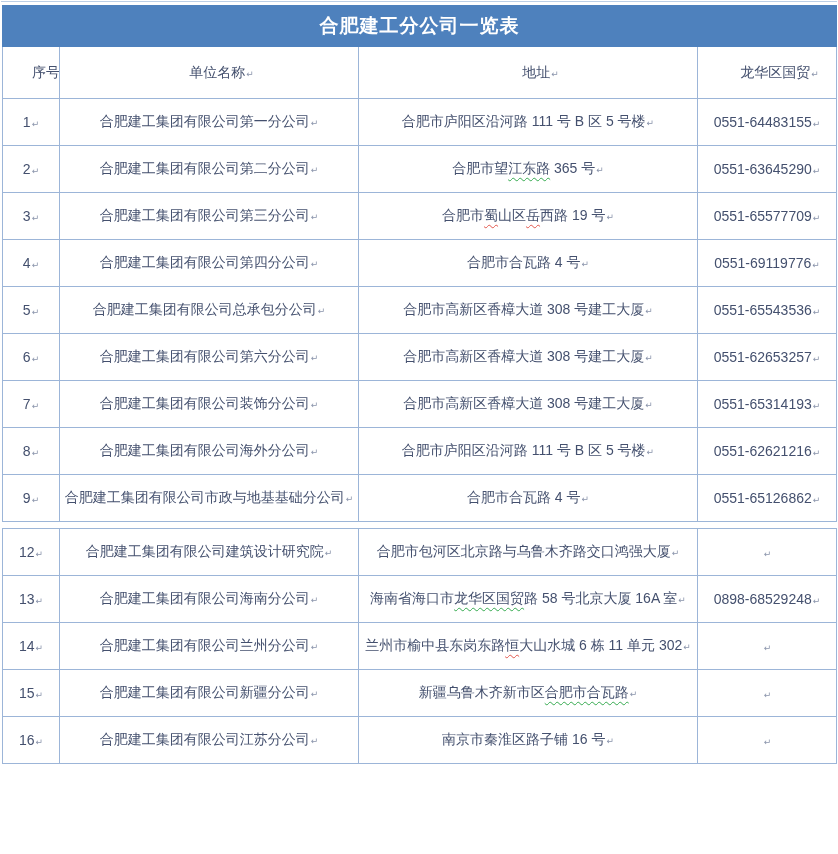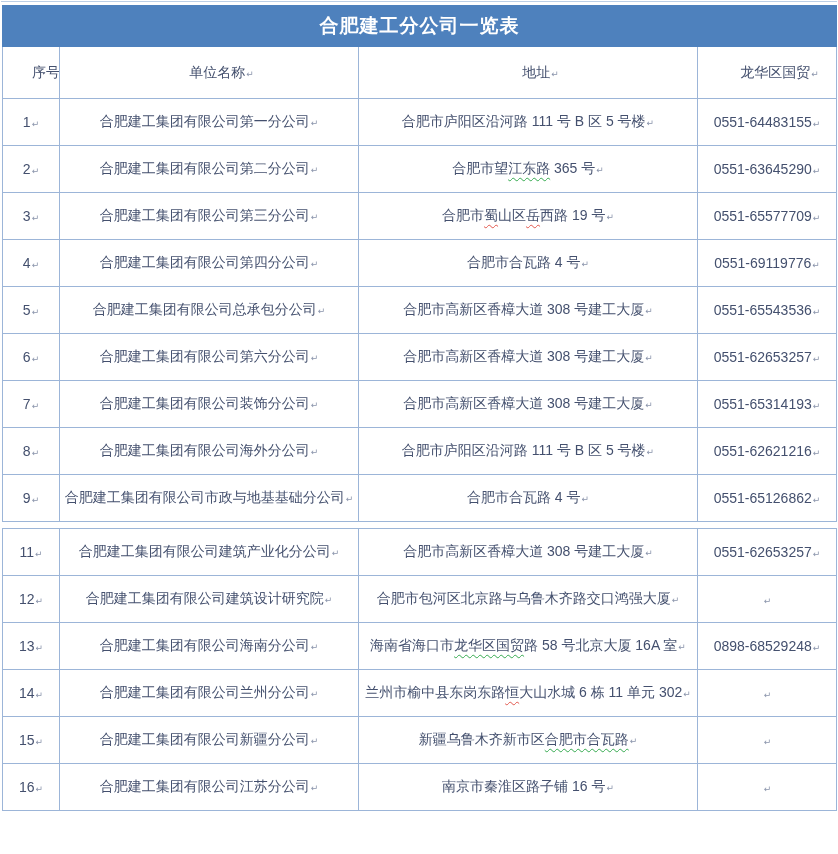--- a/index.html
+++ b/index.html
@@ -125,26 +125,20 @@
 
   <table class="doc">
     <colgroup>
       <col style="width:57px">
         <col style="width:299px">
         <col style="width:339px">
         <col style="width:139px">
     </colgroup>
     <tbody>
         <tr class="data-row">
-          <td>11<span class="pilcrow">↵</span></td>
-          <td>合肥建工集团有限公司建筑产业化分公司<span class="pilcrow">↵</span></td>
-          <td>合肥市高新区香樟大道 308 号建工大厦<span class="pilcrow">↵</span></td>
-          <td>0551-62653257<span class="pilcrow">↵</span></td>
-        </tr>
-        <tr class="data-row">
           <td>12<span class="pilcrow">↵</span></td>
           <td>合肥建工集团有限公司建筑设计研究院<span class="pilcrow">↵</span></td>
           <td>合肥市包河区北京路与乌鲁木齐路交口鸿强大厦<span class="pilcrow">↵</span></td>
           <td><span class="pilcrow">↵</span></td>
         </tr>
         <tr class="data-row">
           <td>13<span class="pilcrow">↵</span></td>
           <td>合肥建工集团有限公司海南分公司<span class="pilcrow">↵</span></td>
           <td>海南省海口市<span class="spell-green">龙华区国贸</span>路 58 号北京大厦 16A 室<span class="pilcrow">↵</span></td>
           <td>0898-68529248<span class="pilcrow">↵</span></td>

